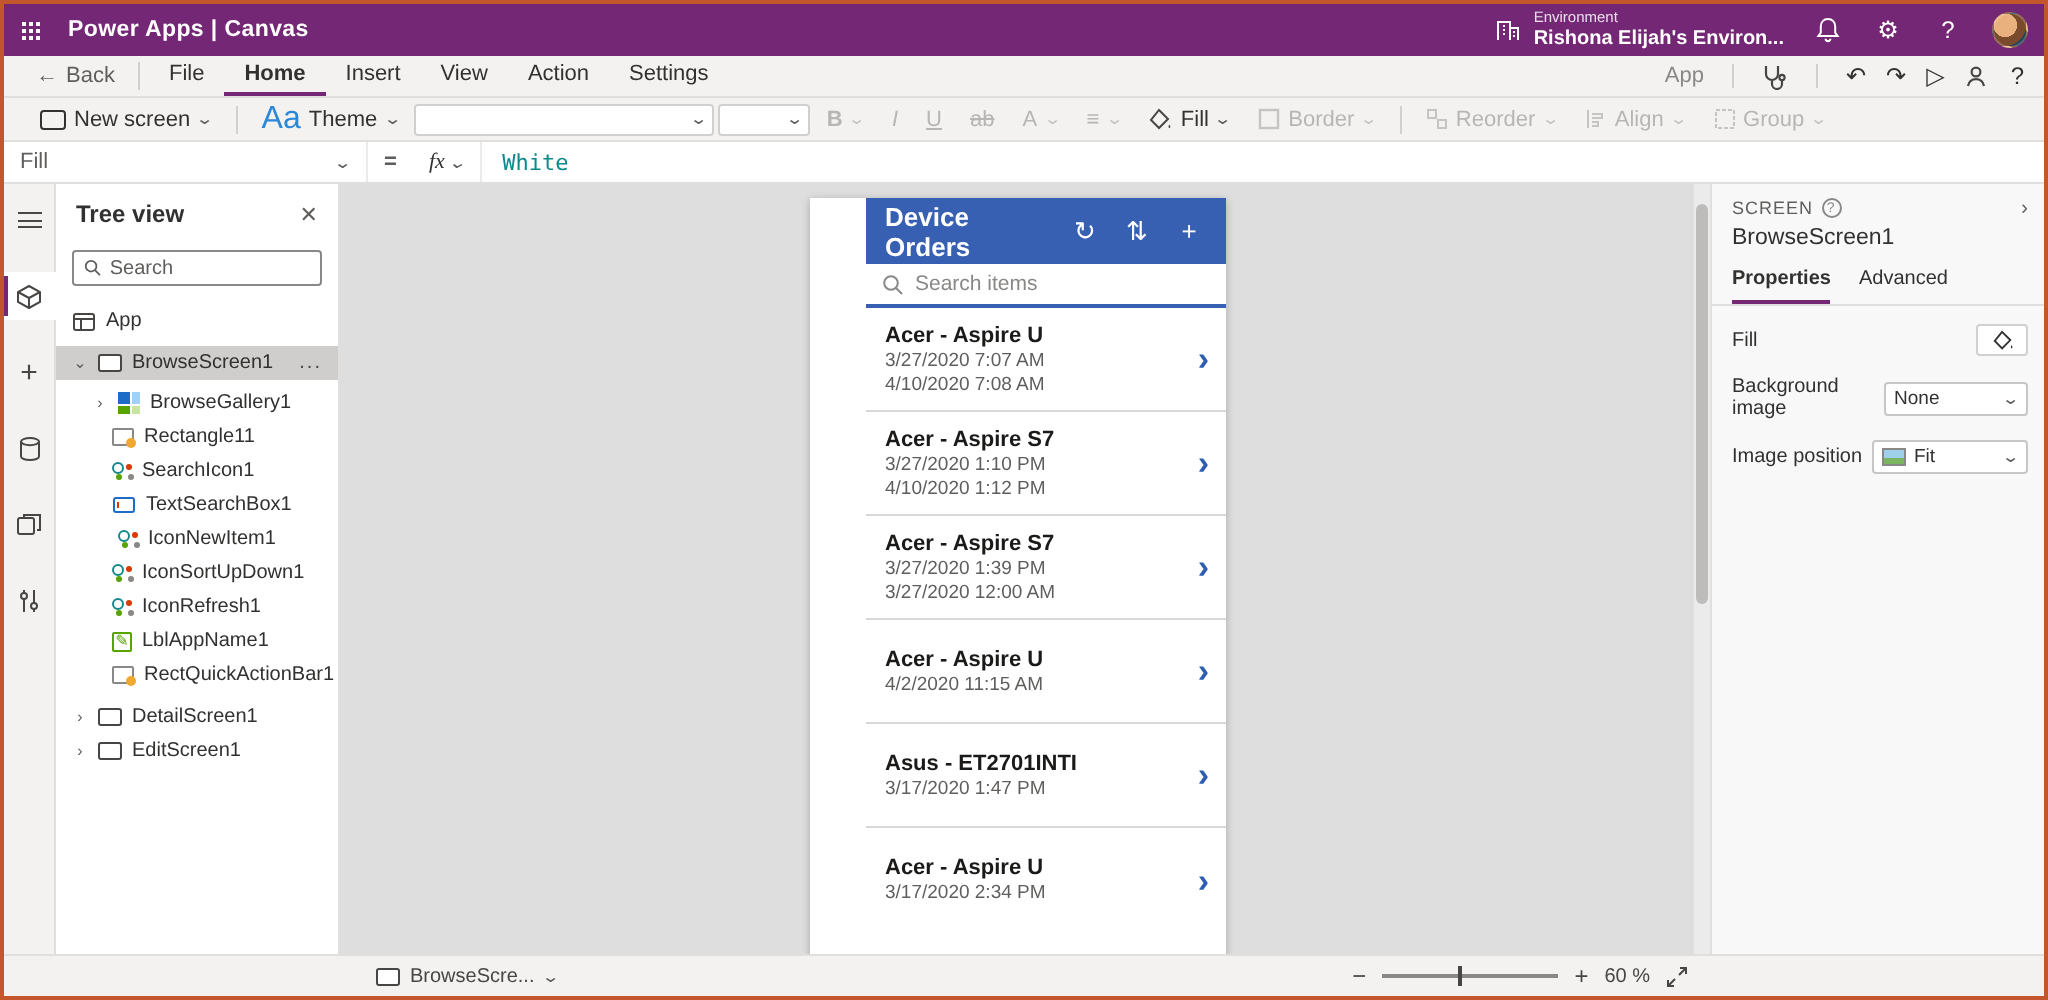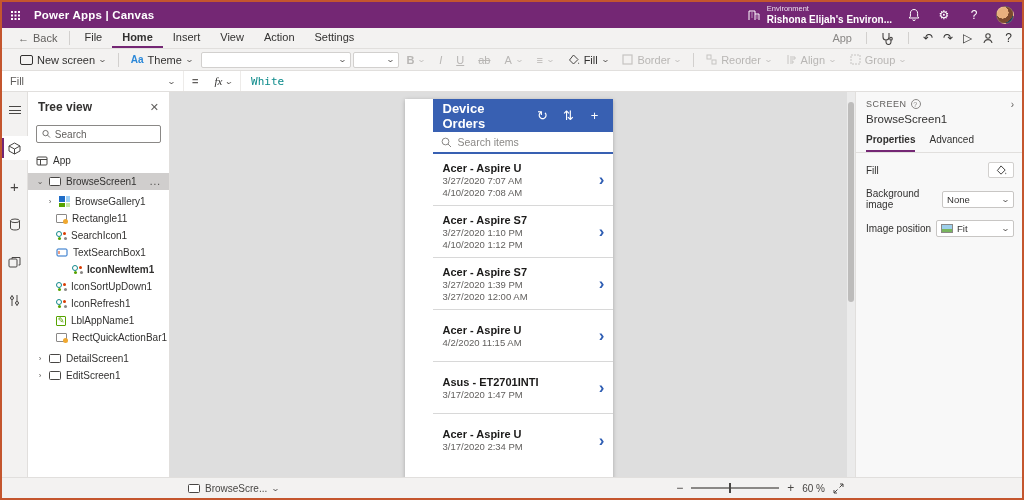--- a/index.html
+++ b/index.html
@@ -207,21 +207,21 @@
 </div>
 
 <div class="tool-bar">
   <div class="tbtn">
     <span class="screen-glyph"></span>
     <span>New screen</span>
     <span class="chev">⌄</span>
   </div>
   <div class="mdiv" style="height:14px;"></div>
   <div class="tbtn">
-    <span style="color:#2b88d8;font-size:10px;font-weight:bold;">Aa</span>
+    <span style="color:#2b88d8;font-size:16px;">Aa</span>
     <span>Theme</span>
     <span class="chev">⌄</span>
   </div>
   <div class="tsel font">
       <span class="chev">⌄</span>
     </div>
   <div class="tsel size">
       <span class="chev">⌄</span>
     </div>
   <div class="tbtn disabled">
@@ -377,21 +377,21 @@
       <span class="ctl-icon cicon"></span>
       <span class="tree-label">SearchIcon1</span>
     </div>
     <div class="trow indent1" style="padding-left:28px;">
       <svg class="ic cicon" width="12" height="9" viewBox="0 0 12 9">
           <rect x="1" y="1" width="10" height="7" rx="1" stroke="#1f6cc7" fill="none"></rect>
           <path d="M3 3v3" stroke="#d83b01"></path>
         </svg>
       <span class="tree-label">TextSearchBox1</span>
     </div>
-    <div class="trow indent1" style="padding-left:44px;font-weight:bold;">
+    <div class="trow indent1" style="padding-left:31px;">
       <span class="ctl-icon cicon"></span>
       <span class="tree-label">IconNewItem1</span>
     </div>
     <div class="trow indent1" style="padding-left:28px;">
       <span class="ctl-icon cicon"></span>
       <span class="tree-label">IconSortUpDown1</span>
     </div>
     <div class="trow indent1" style="padding-left:28px;">
       <span class="ctl-icon cicon"></span>
       <span class="tree-label">IconRefresh1</span>

